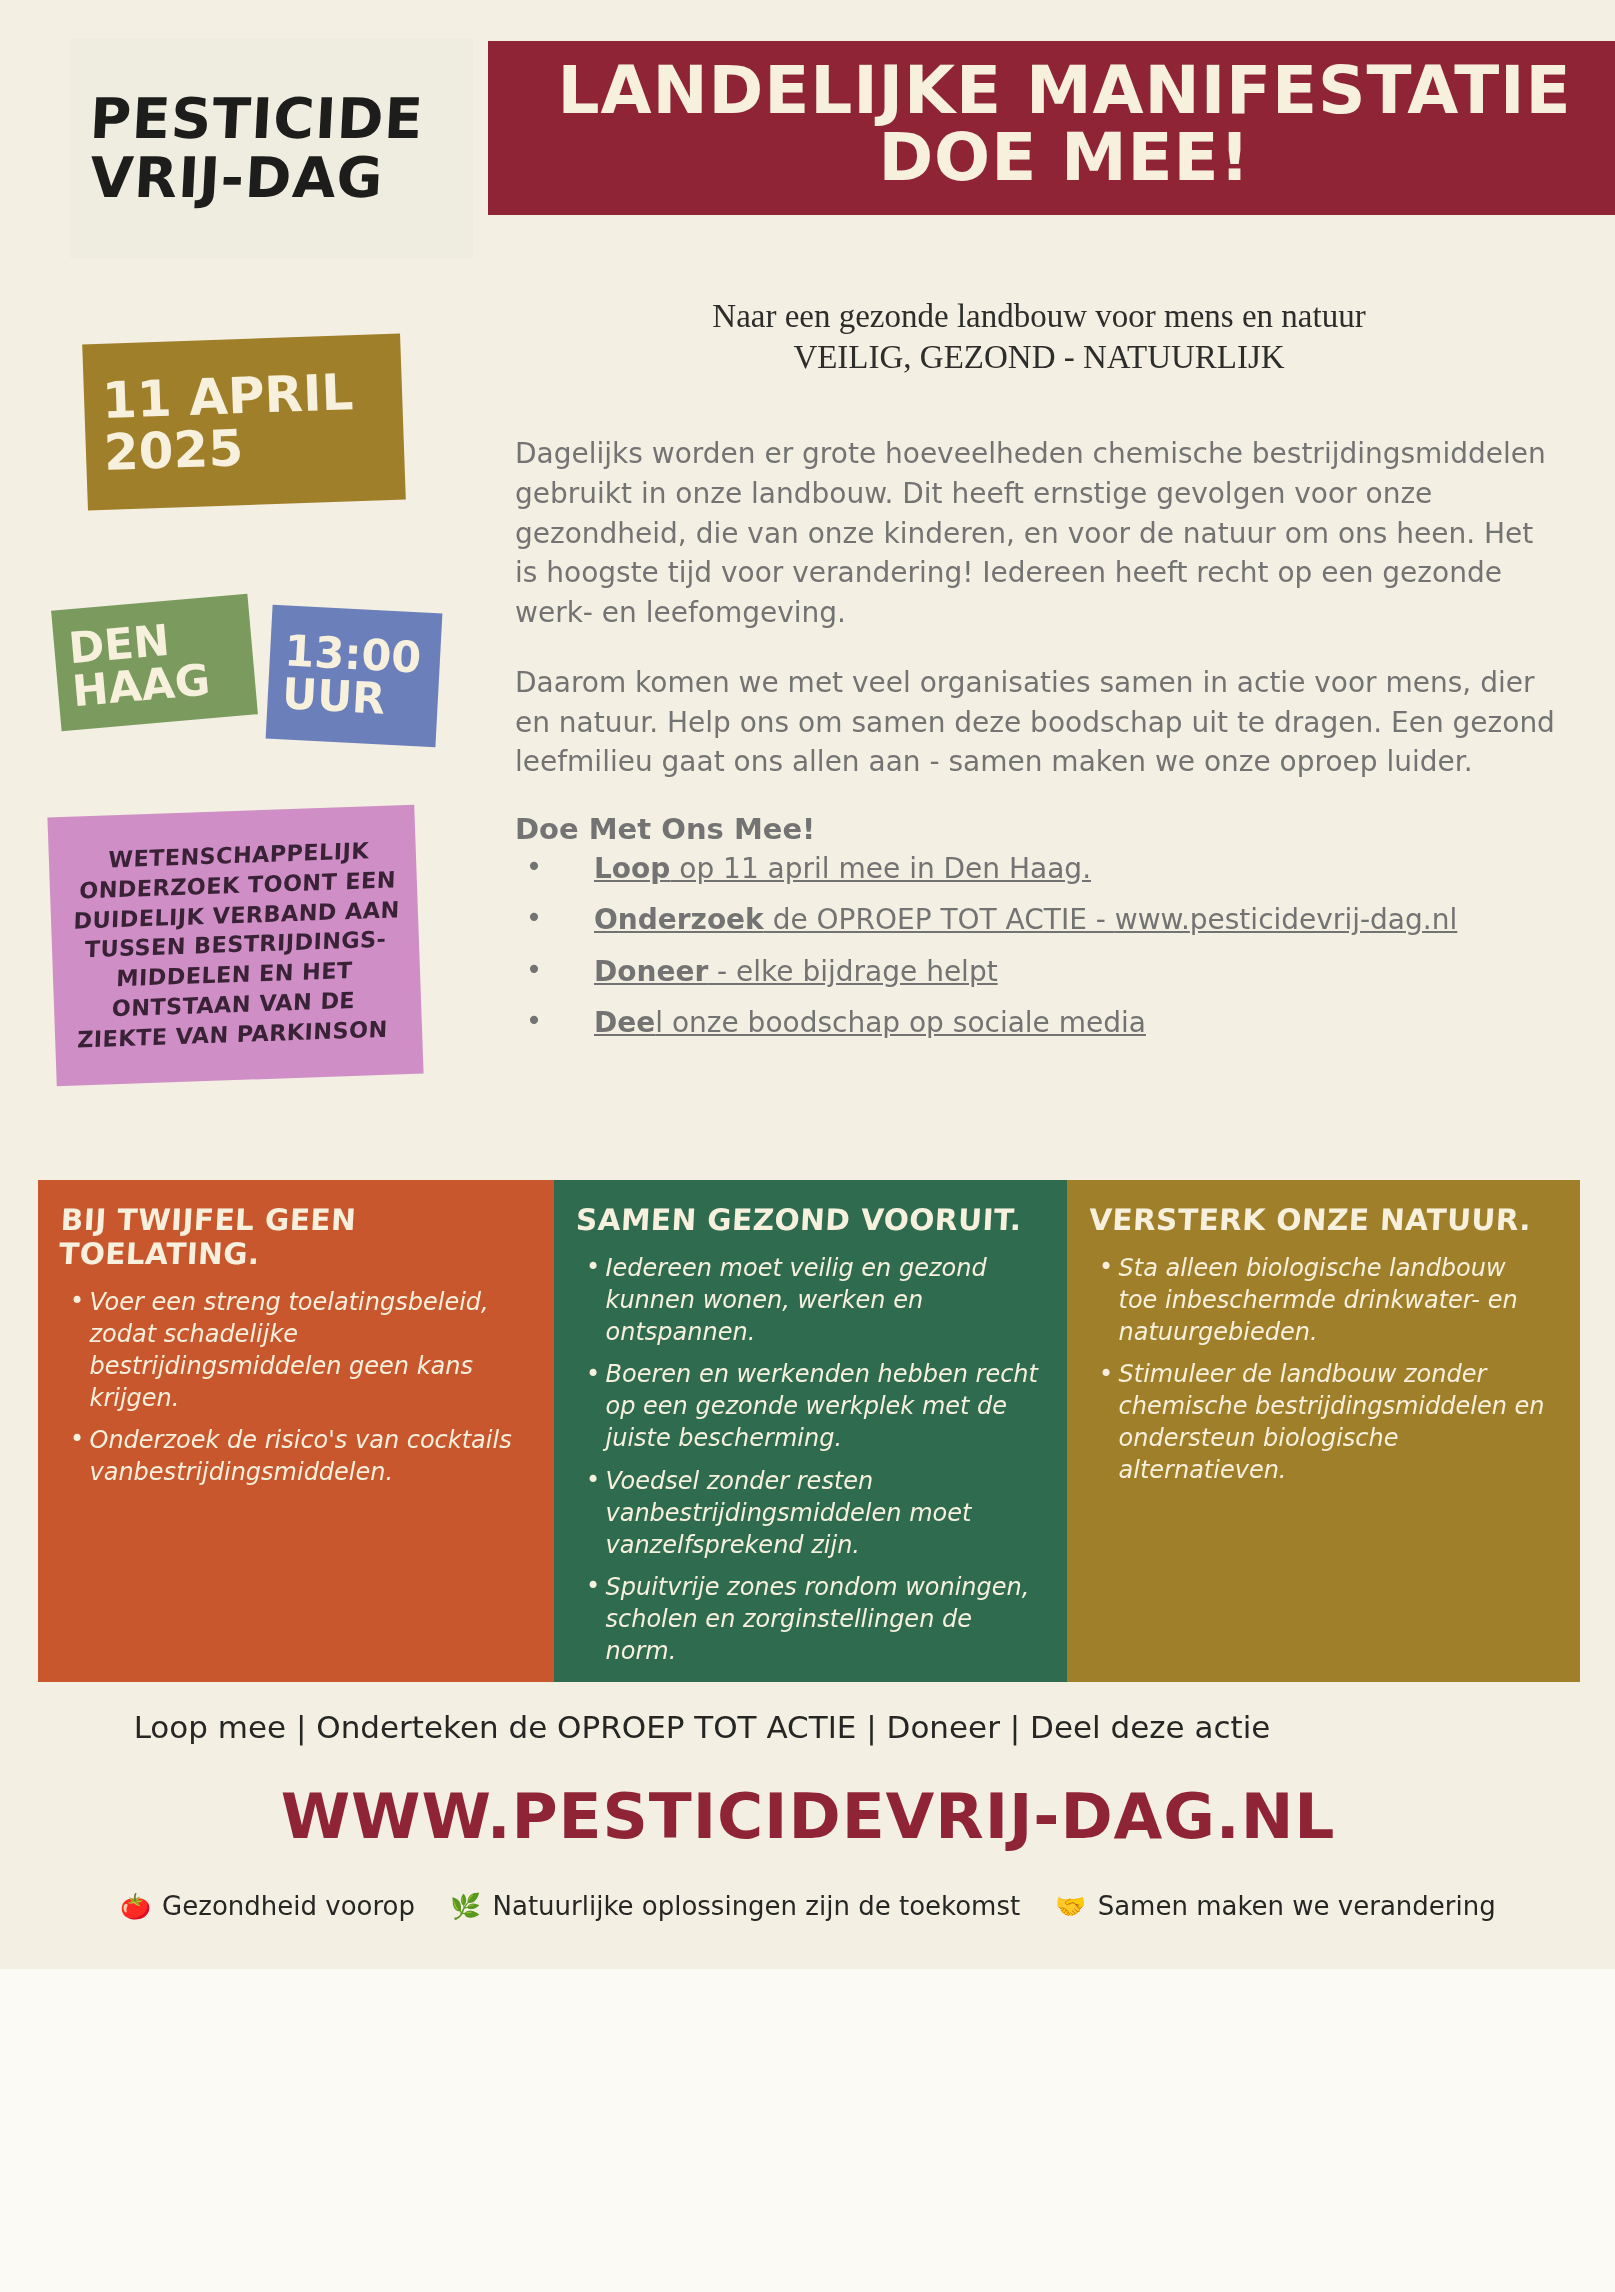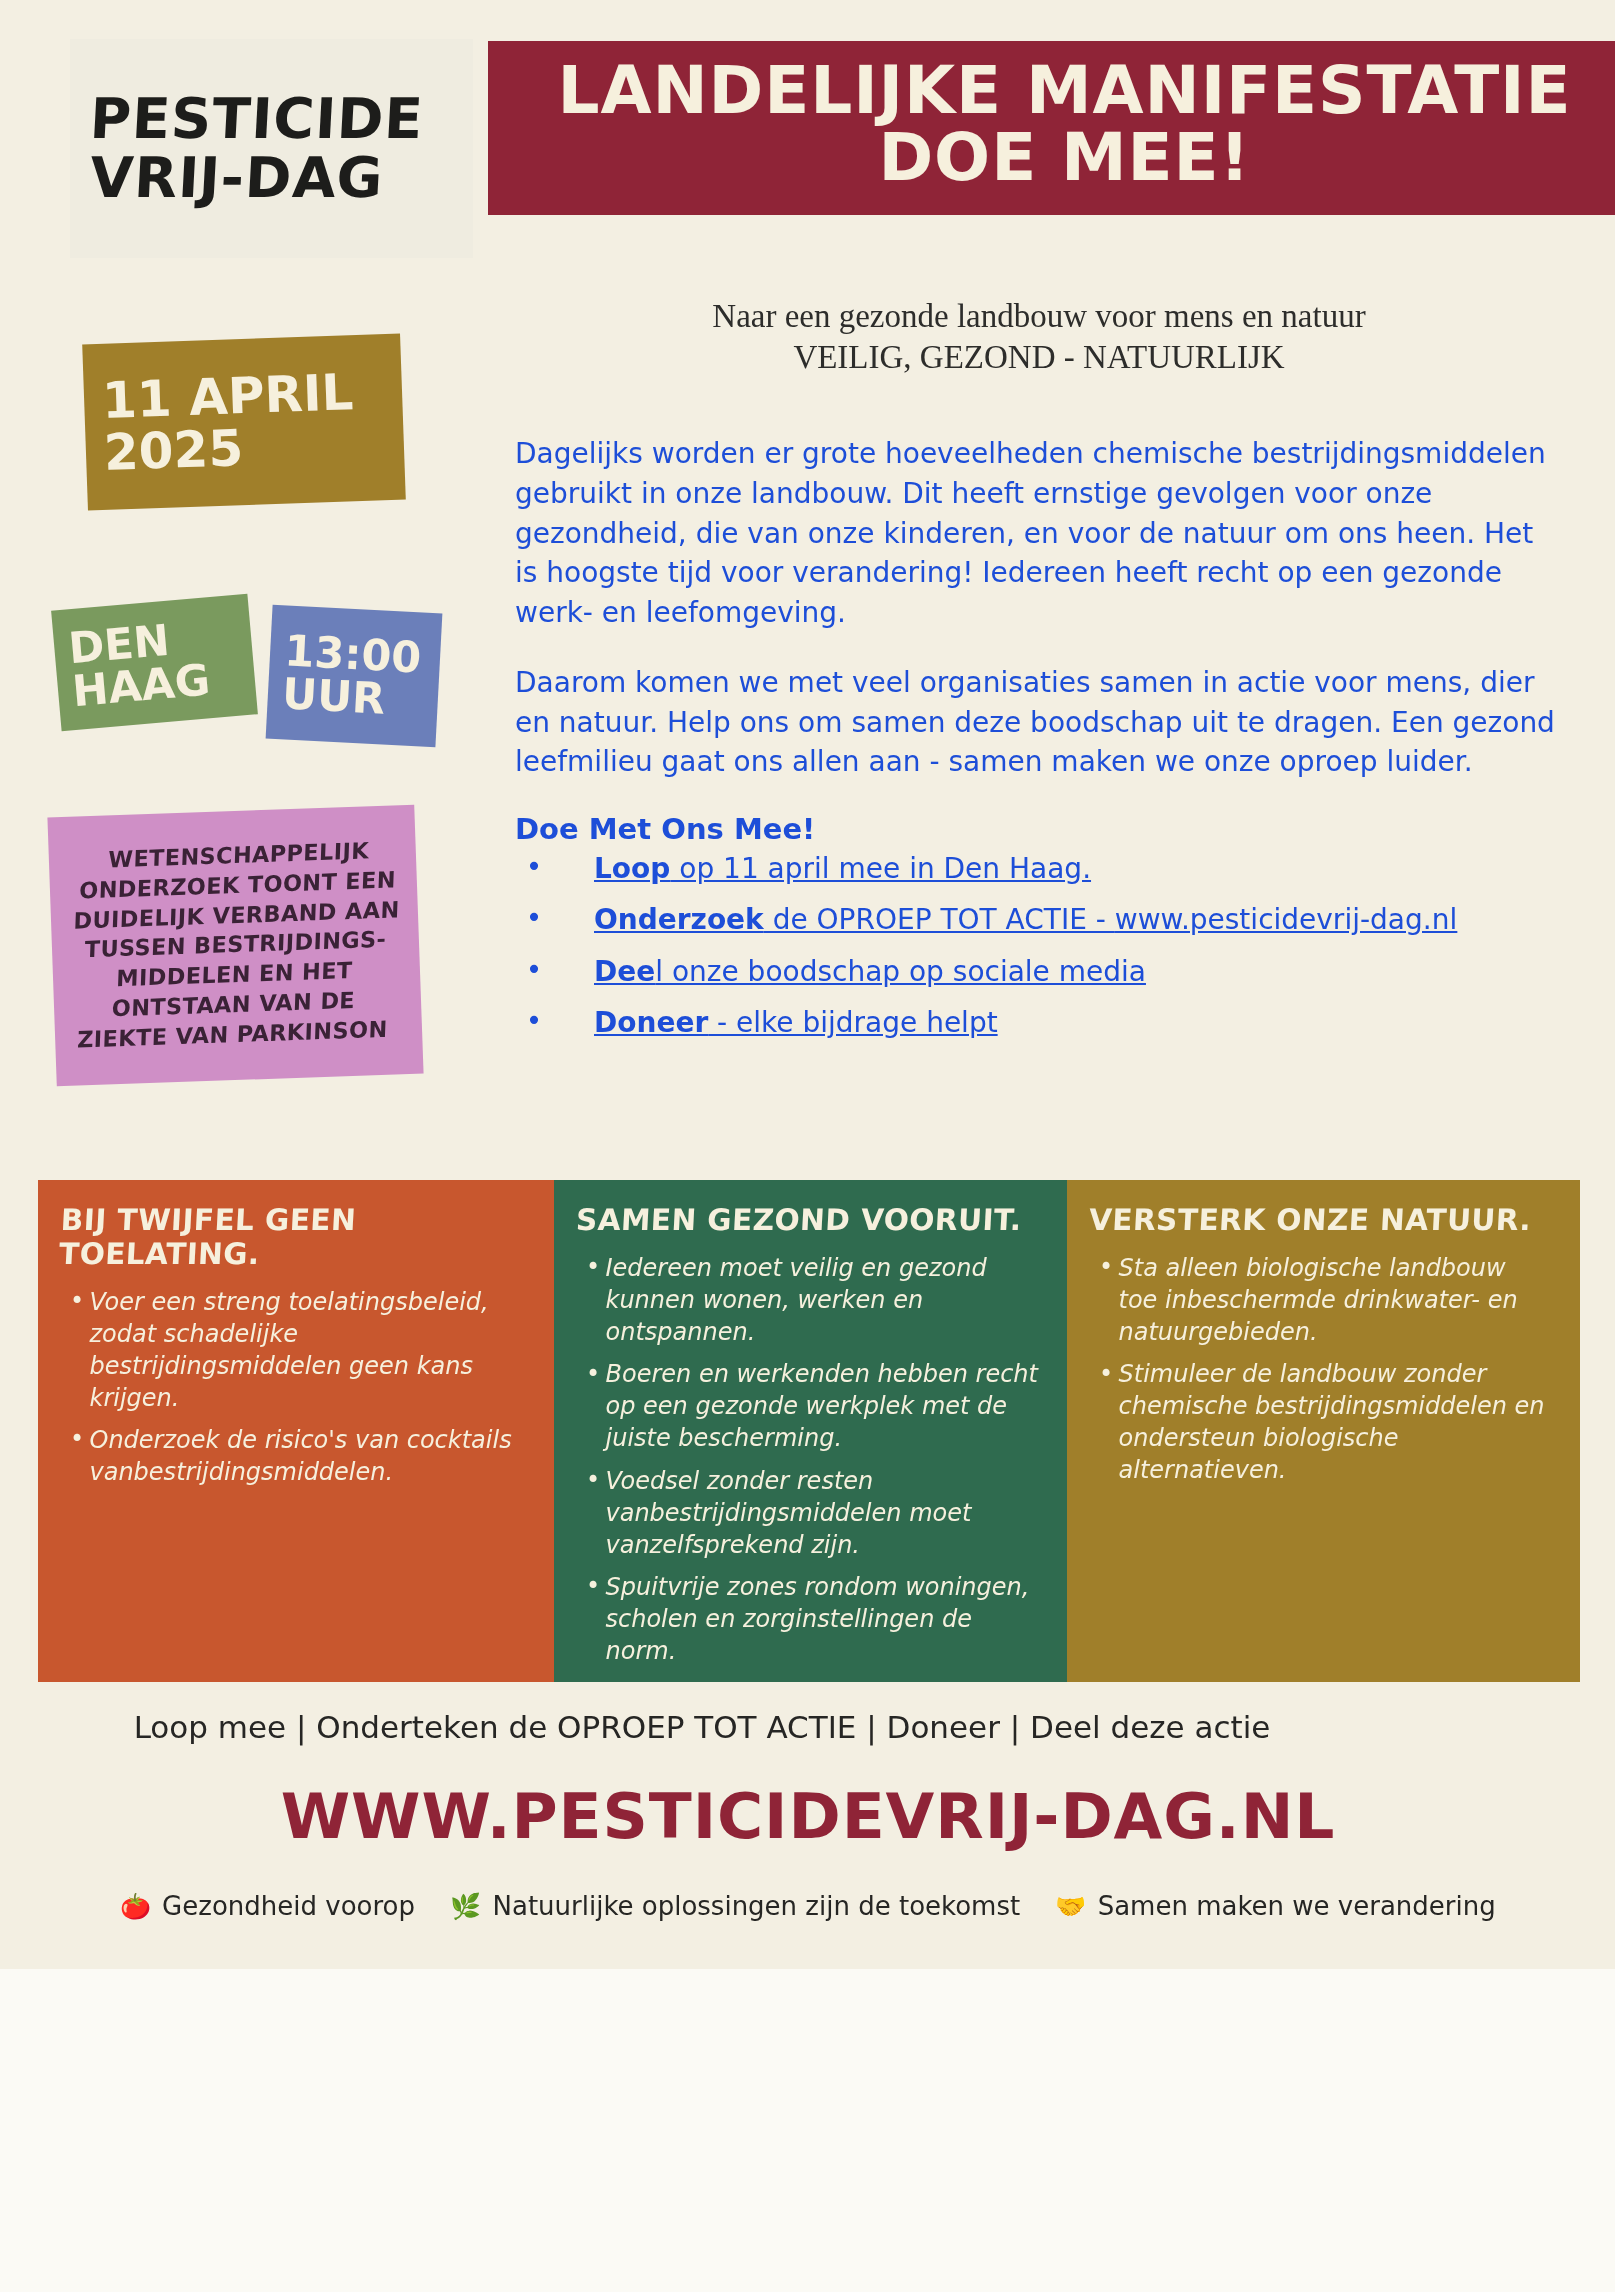--- a/index.html
+++ b/index.html
@@ -186,21 +186,21 @@
   .subtitle-l2 {
     font-size: 33px;
     line-height: 1.25;
   }
 
   .body-col {
     position: absolute;
     left: 515px;
     top: 434px;
     width: 1046px;
-    color: #1d4ed8;
+    color: #737373;
   }
   .para {
     font-size: 28px;
     line-height: 1.42;
     margin-bottom: 30px;
   }
   .doe-title {
     font-size: 29px;
     font-weight: bold;
     margin-top: 12.5px;
@@ -361,22 +361,22 @@
       <div class="subtitle-l2">VEILIG, GEZOND - NATUURLIJK</div>
     </div>
 
     <div class="body-col">
       <div class="para">Dagelijks worden er grote hoeveelheden chemische bestrijdingsmiddelen gebruikt in onze landbouw. Dit heeft ernstige gevolgen voor onze gezondheid, die van onze kinderen, en voor de natuur om ons heen. Het is hoogste tijd voor verandering! Iedereen heeft recht op een gezonde werk- en leefomgeving.</div>
       <div class="para">Daarom komen we met veel organisaties samen in actie voor mens, dier en natuur. Help ons om samen deze boodschap uit te dragen. Een gezond leefmilieu gaat ons allen aan - samen maken we onze oproep luider.</div>
       <div class="doe-title">Doe Met Ons Mee!</div>
       <ul class="bullets" id="action-list">
           <li><b>Loop</b><span> op 11 april mee in Den Haag.</span></li>
           <li><b>Onderzoek</b><span> de OPROEP TOT ACTIE - </span><span class="underlined">www.pesticidevrij-dag.nl</span></li>
+          <li><b>Doneer</b><span> - elke bijdrage helpt</span></li>
           <li><b>Dee</b><span>l onze boodschap op sociale media</span></li>
-          <li><b>Doneer</b><span> - elke bijdrage helpt</span></li>
         </ul>
     </div>
 
   </div>
 
   <div class="cols" id="demand-columns">
       <div class="col c1">
         <div class="col-title">BIJ TWIJFEL GEEN TOELATING.</div>
         <ul>
           <li>Voer een streng toelatingsbeleid, zodat schadelijke bestrijdingsmiddelen geen kans krijgen.</li>

